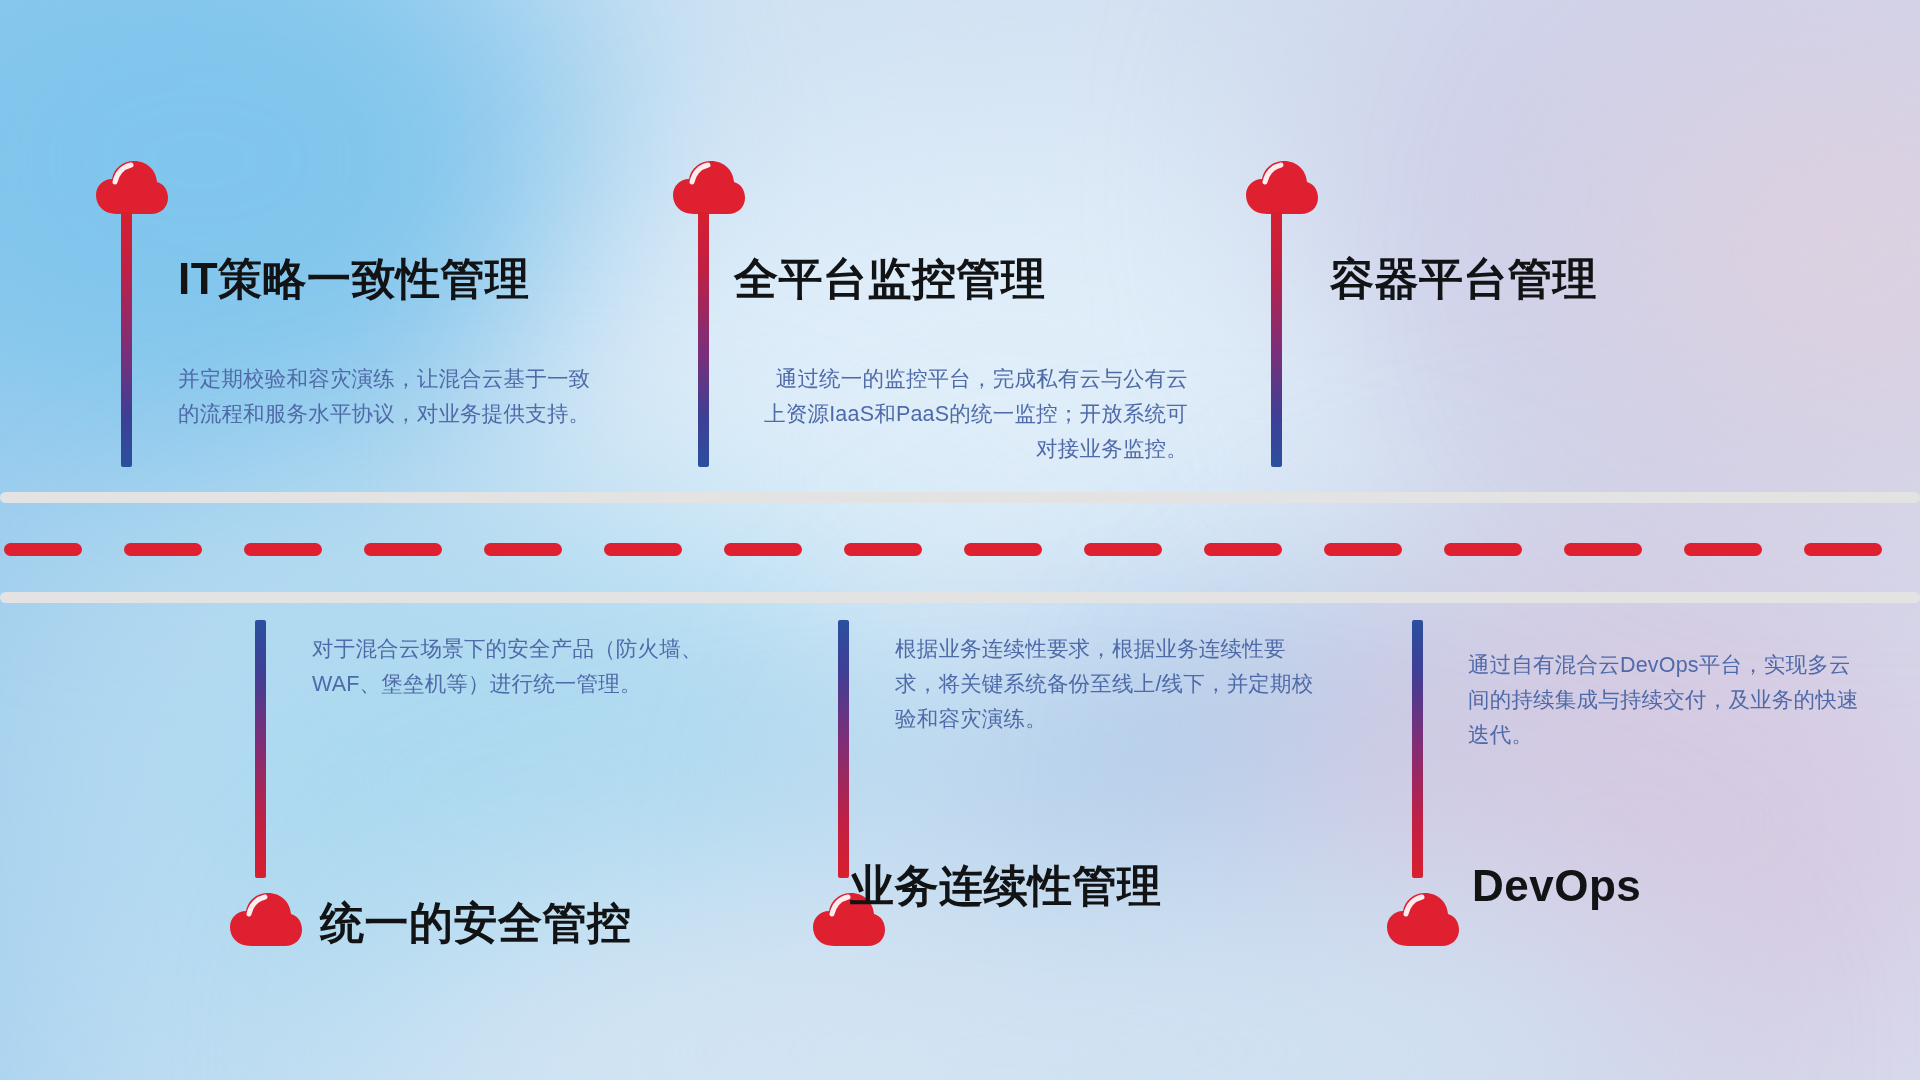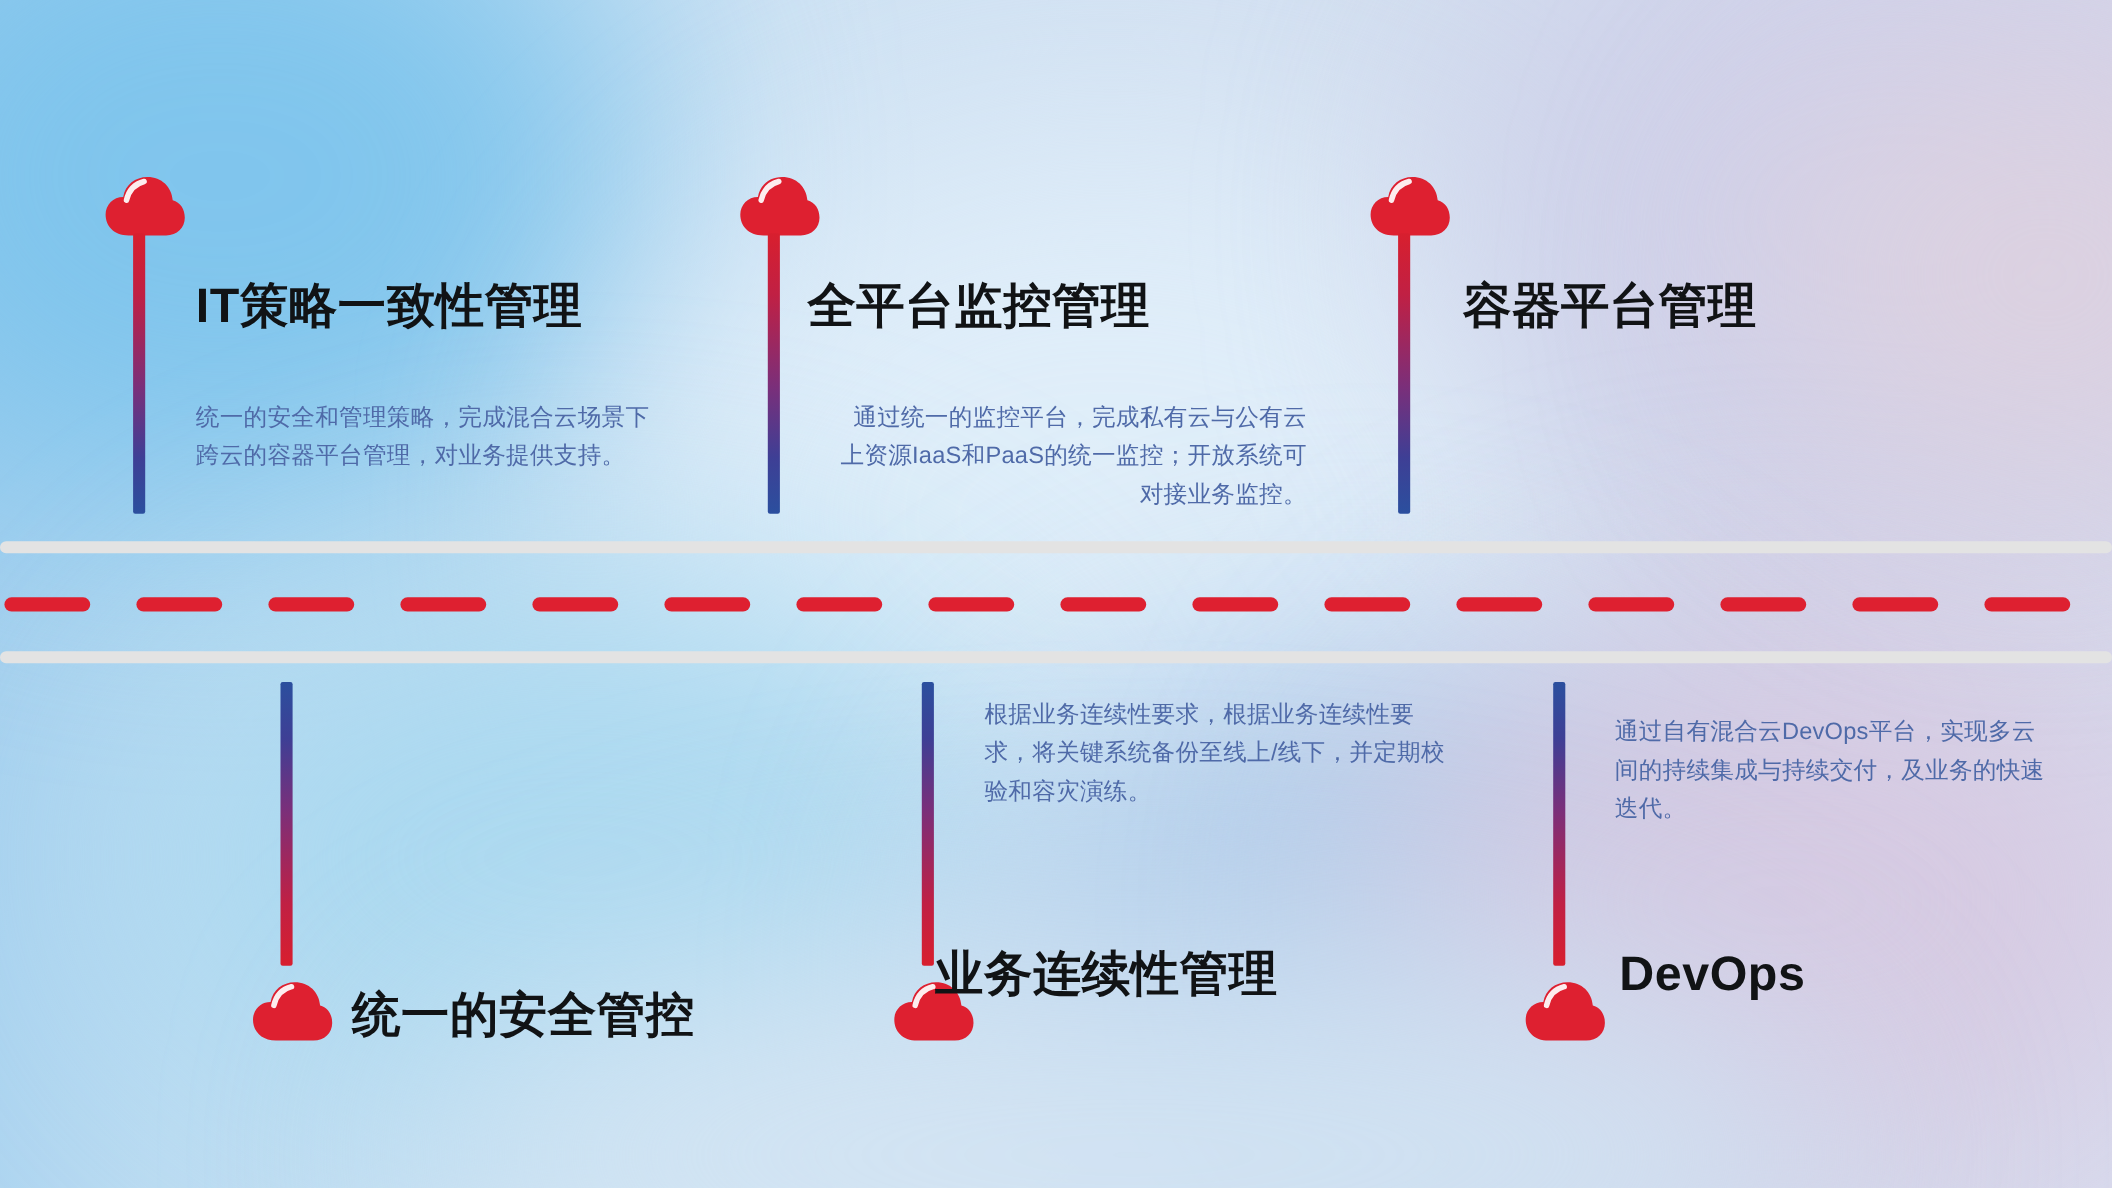--- a/index.html
+++ b/index.html
@@ -164,21 +164,21 @@
     <svg viewBox="0 0 74 56" xmlns="http://www.w3.org/2000/svg">
       <path d="M22 54 C8 54 1 45 1 35 C1 26 8 19 17 19 C19 8 28 1 39 1 C52 1 61 10 62 22 C69 24 73 30 73 38 C73 47 66 54 56 54 Z" fill="#de2030"></path>
       <path d="M20 22 C22 13 28 7 36 5" stroke="#ffffff" stroke-width="5" stroke-linecap="round" fill="none" opacity="0.92"></path>
     </svg>
   </div>
   <div class="pin-stem" style="left:121px; top:212px; height:255px;
        background:linear-gradient(180deg,#d81f2e 0%,#c02044 22%,#7a2f7a 55%,#3e3f95 80%,#2b4f9e 100%);"></div>
 
   <h2 class="heading" style="left:178px; top:218px;">IT策略一致性管理</h2>
 
-  <p class="body-text" style="left:178px; top:362px; margin:0; width:420px;">统一的安全和管理策略，完成混合云场景下跨云的容器平台管理，对业务提供支持。</p>
+  <p class="body-text" style="left:178px; top:362px; margin:0; width:420px;">并定期校验和容灾演练，让混合云基于一致的流程和服务水平协议，对业务提供支持。</p>
 
   <div class="cloud" style="left:672px; top:160px;">
     <svg viewBox="0 0 74 56" xmlns="http://www.w3.org/2000/svg">
       <path d="M22 54 C8 54 1 45 1 35 C1 26 8 19 17 19 C19 8 28 1 39 1 C52 1 61 10 62 22 C69 24 73 30 73 38 C73 47 66 54 56 54 Z" fill="#de2030"></path>
       <path d="M20 22 C22 13 28 7 36 5" stroke="#ffffff" stroke-width="5" stroke-linecap="round" fill="none" opacity="0.92"></path>
     </svg>
   </div>
   <div class="pin-stem" style="left:698px; top:212px; height:255px;
        background:linear-gradient(180deg,#d81f2e 0%,#c02044 22%,#7a2f7a 55%,#3e3f95 80%,#2b4f9e 100%);"></div>
 
@@ -221,20 +221,21 @@
 
   <div class="pin-stem" style="left:255px; top:620px; height:258px;
        background:linear-gradient(180deg,#2b4f9e 0%,#3e3f95 20%,#7a2f7a 45%,#c02044 78%,#d81f2e 100%);"></div>
   <div class="cloud" style="left:229px; top:892px;">
     <svg viewBox="0 0 74 56" xmlns="http://www.w3.org/2000/svg">
       <path d="M22 54 C8 54 1 45 1 35 C1 26 8 19 17 19 C19 8 28 1 39 1 C52 1 61 10 62 22 C69 24 73 30 73 38 C73 47 66 54 56 54 Z" fill="#de2030"></path>
       <path d="M20 22 C22 13 28 7 36 5" stroke="#ffffff" stroke-width="5" stroke-linecap="round" fill="none" opacity="0.92"></path>
     </svg>
   </div>
 
+  <p class="body-text" style="left:312px; top:632px; margin:0; width:420px;">对于混合云场景下的安全产品（防火墙、WAF、堡垒机等）进行统一管理。</p>
 
   <h2 class="heading" style="left:320px; top:862px;">统一的安全管控</h2>
 
   <div class="pin-stem" style="left:838px; top:620px; height:258px;
        background:linear-gradient(180deg,#2b4f9e 0%,#3e3f95 20%,#7a2f7a 45%,#c02044 78%,#d81f2e 100%);"></div>
   <div class="cloud" style="left:812px; top:892px;">
     <svg viewBox="0 0 74 56" xmlns="http://www.w3.org/2000/svg">
       <path d="M22 54 C8 54 1 45 1 35 C1 26 8 19 17 19 C19 8 28 1 39 1 C52 1 61 10 62 22 C69 24 73 30 73 38 C73 47 66 54 56 54 Z" fill="#de2030"></path>
       <path d="M20 22 C22 13 28 7 36 5" stroke="#ffffff" stroke-width="5" stroke-linecap="round" fill="none" opacity="0.92"></path>
     </svg>

